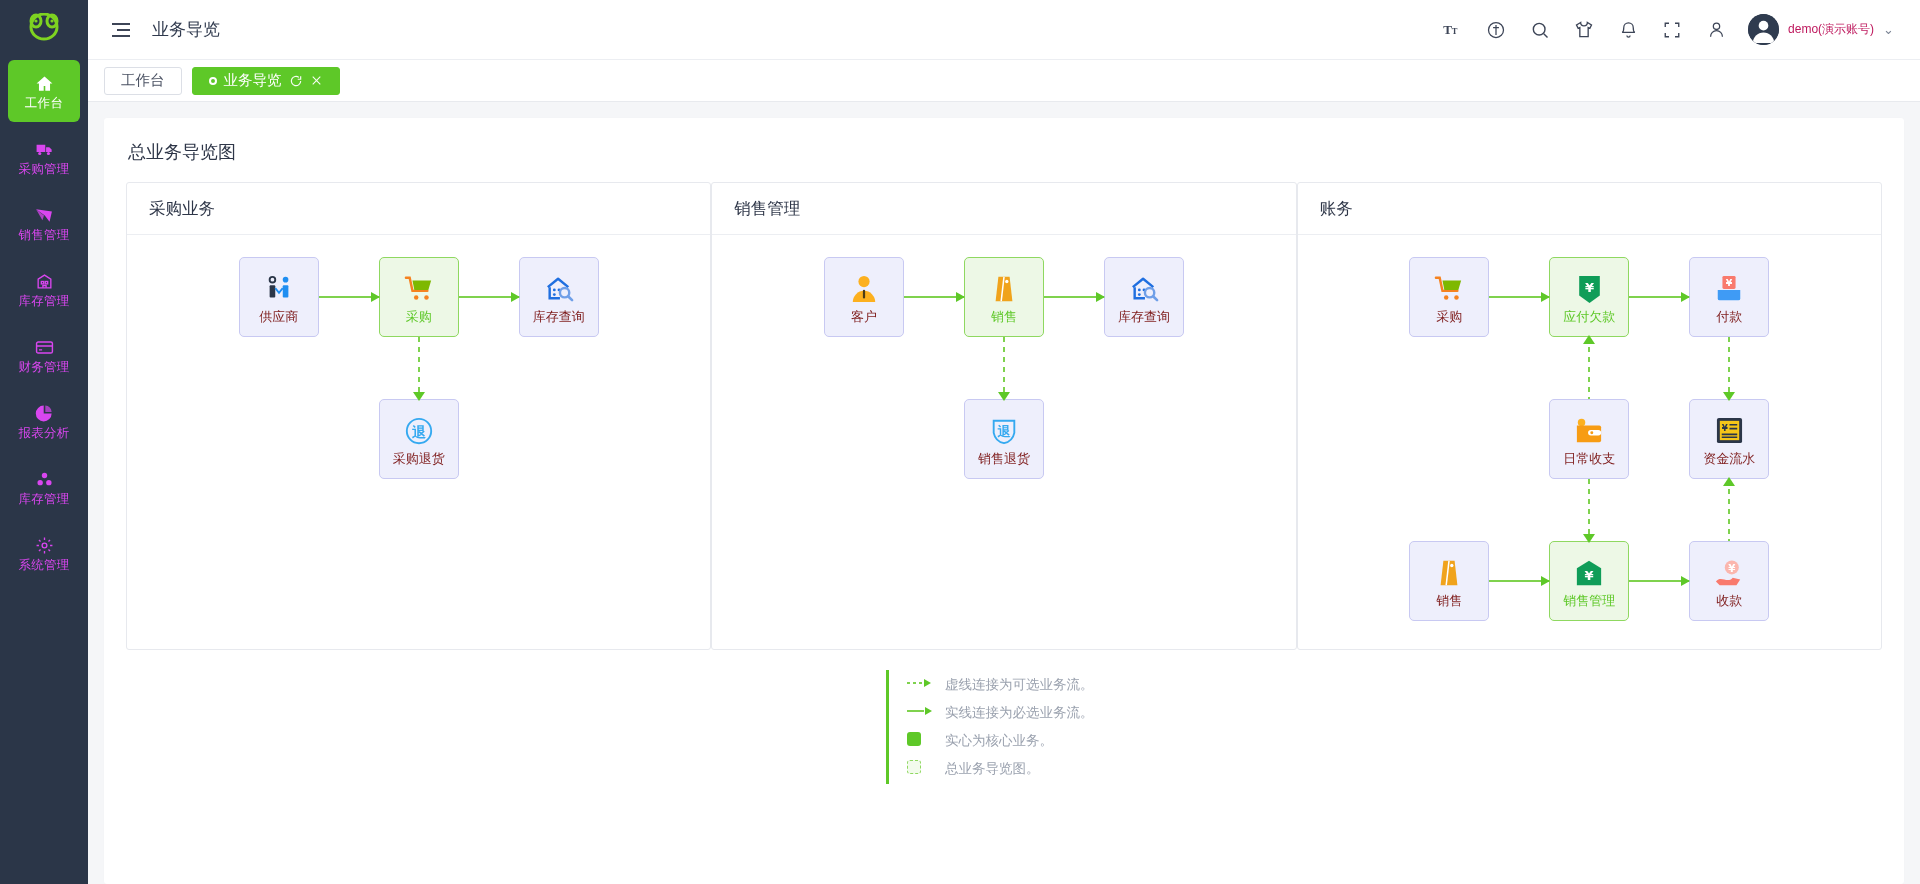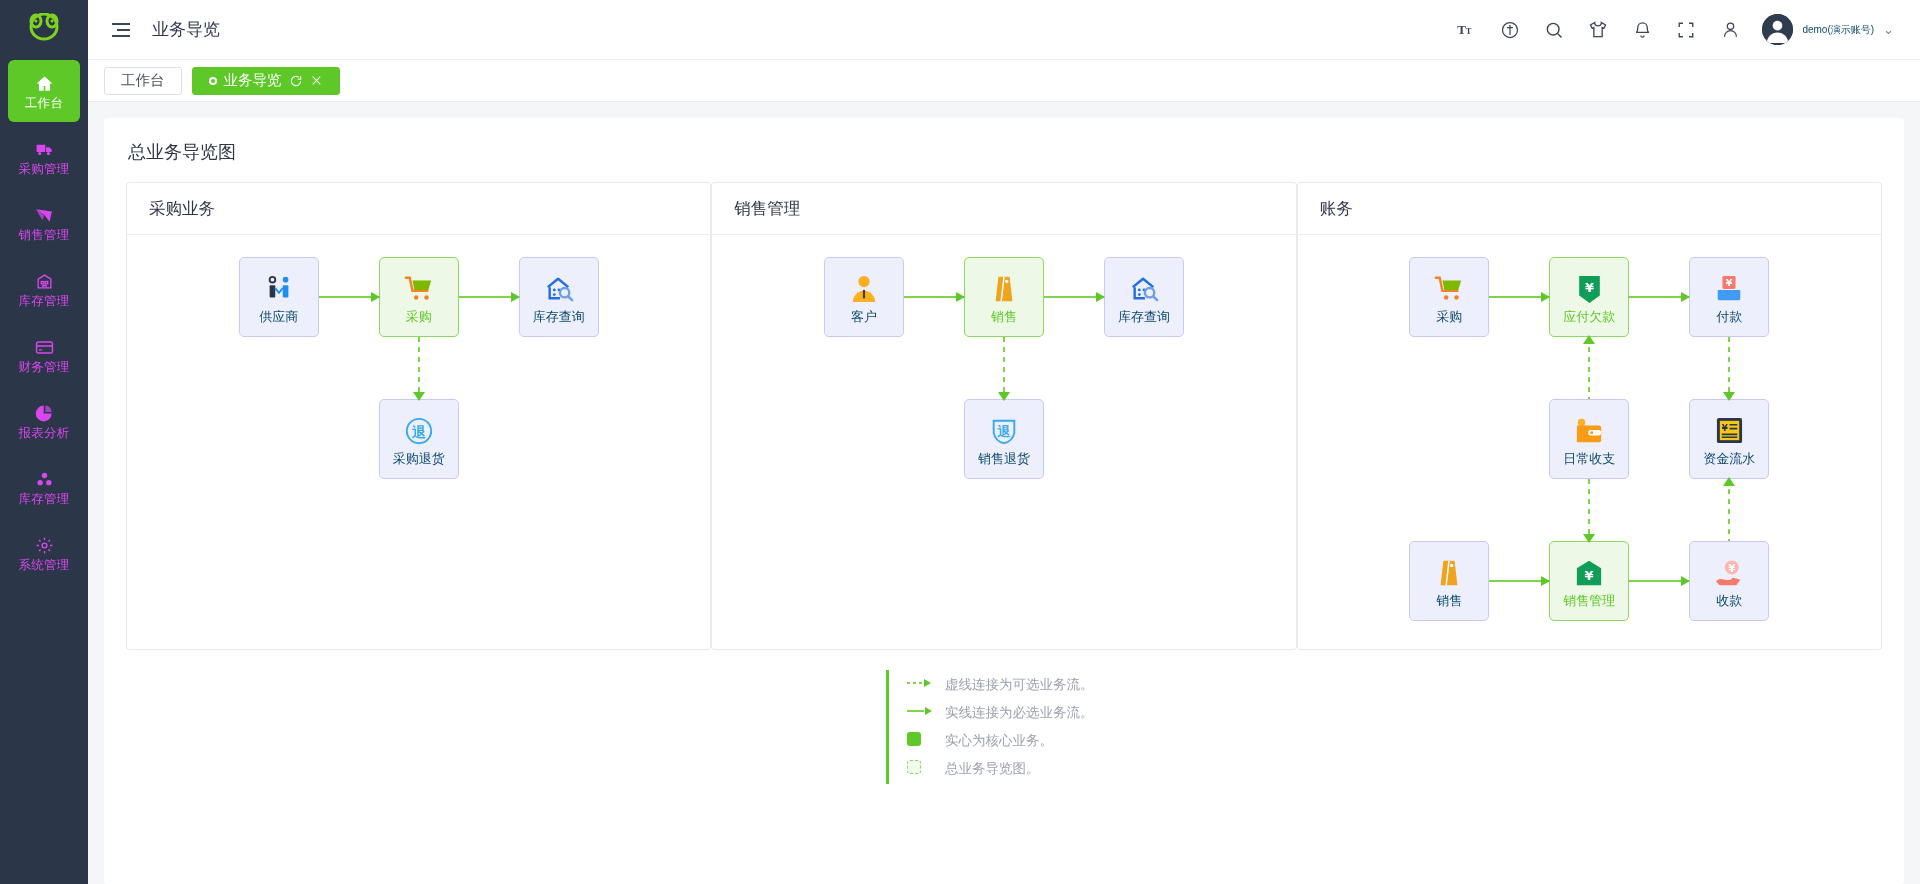--- a/index.html
+++ b/index.html
@@ -38,21 +38,21 @@
   .topbar-spacer { flex: 1; }
   .tb-icon {
     width: 44px; height: 44px; display: flex; align-items: center; justify-content: center;
     color: #3d4557; cursor: pointer;
   }
   .user-box { display: flex; align-items: center; gap: 9px; margin-left: 10px; cursor: pointer; padding-right: 4px;}
   .avatar {
     width: 31px; height: 31px; border-radius: 50%; background: #2f3b4f;
     display: flex; align-items: center; justify-content: center; overflow: hidden;
   }
-  .user-name { font-size: 10px; color: #0c4a6e; text-align: right; }
+  .user-name { font-size: 12px; color: #be185d; text-align: right; }
   .caret { color: #7b8495; font-size: 13px; }
 
   
   .tabbar {
     height: 42px; background: #fff; border-bottom: 1px solid #e8eaee;
     display: flex; align-items: center; padding: 0 16px; gap: 10px; flex: 0 0 42px;
   }
   .tab {
     height: 28px; padding: 0 16px; border: 1px solid #dcdfe6; border-radius: 3px;
     display: flex; align-items: center; gap: 7px; font-size: 14.5px; color: #4b5263;
@@ -83,21 +83,21 @@
 
   
   .flow-row { display: flex; justify-content: center; align-items: center; }
   .node {
     width: 80px; height: 80px; border-radius: 5px; display: flex; flex-direction: column;
     align-items: center; justify-content: center; gap: 4px; cursor: pointer;
     border: 1px solid #c8c9f2; background: #eeeffc; flex: 0 0 80px;
   }
   .node.core { border-color: #8fd860; background: #edf8e6; }
   .node .n-ico { width: 34px; height: 34px; display: flex; align-items: center; justify-content: center; }
-  .node .n-lbl { font-size: 13px; color: #0c4a6e; line-height: 1; }
+  .node .n-lbl { font-size: 13px; color: #7f1d1d; line-height: 1; }
   .node.core .n-lbl { color: #5ec828; }
 
   
   .h-conn { flex: 0 0 60px; height: 2px; position: relative; }
   .h-conn .line { position: absolute; left: 0; top: 0; height: 2px; width: 100%; background: #7fd24e; }
   .h-conn .head {
     position: absolute; right: -1px; top: -4px; width: 0; height: 0;
     border-left: 9px solid #5ec828; border-top: 5px solid transparent; border-bottom: 5px solid transparent;
   }
   .v-conn { width: 2px; position: relative; margin: 0 auto; }

